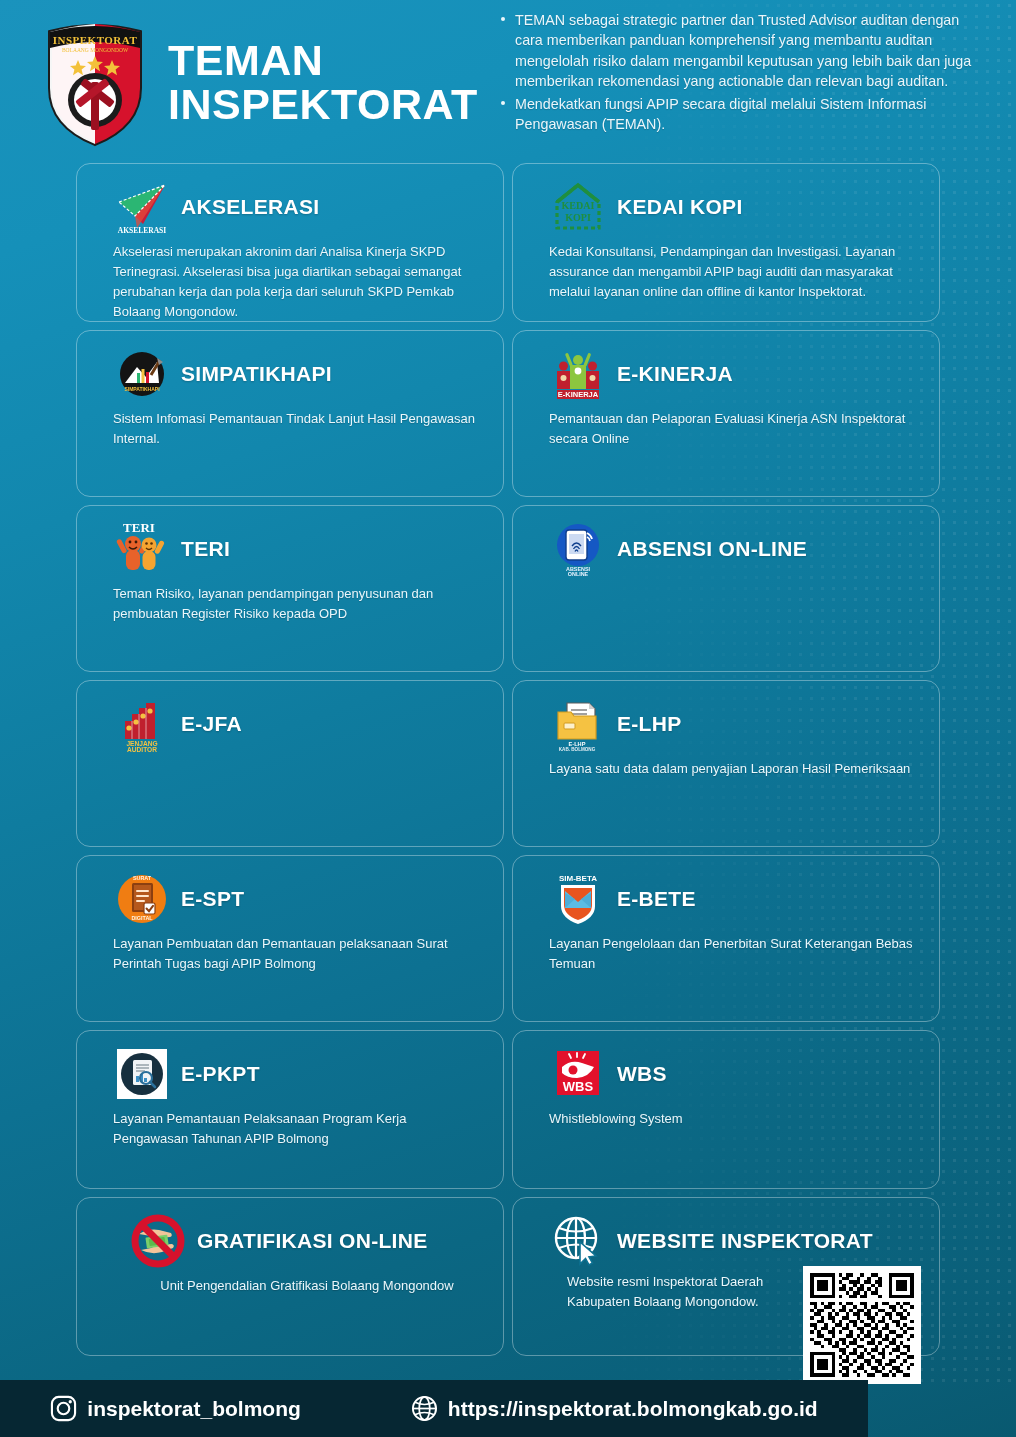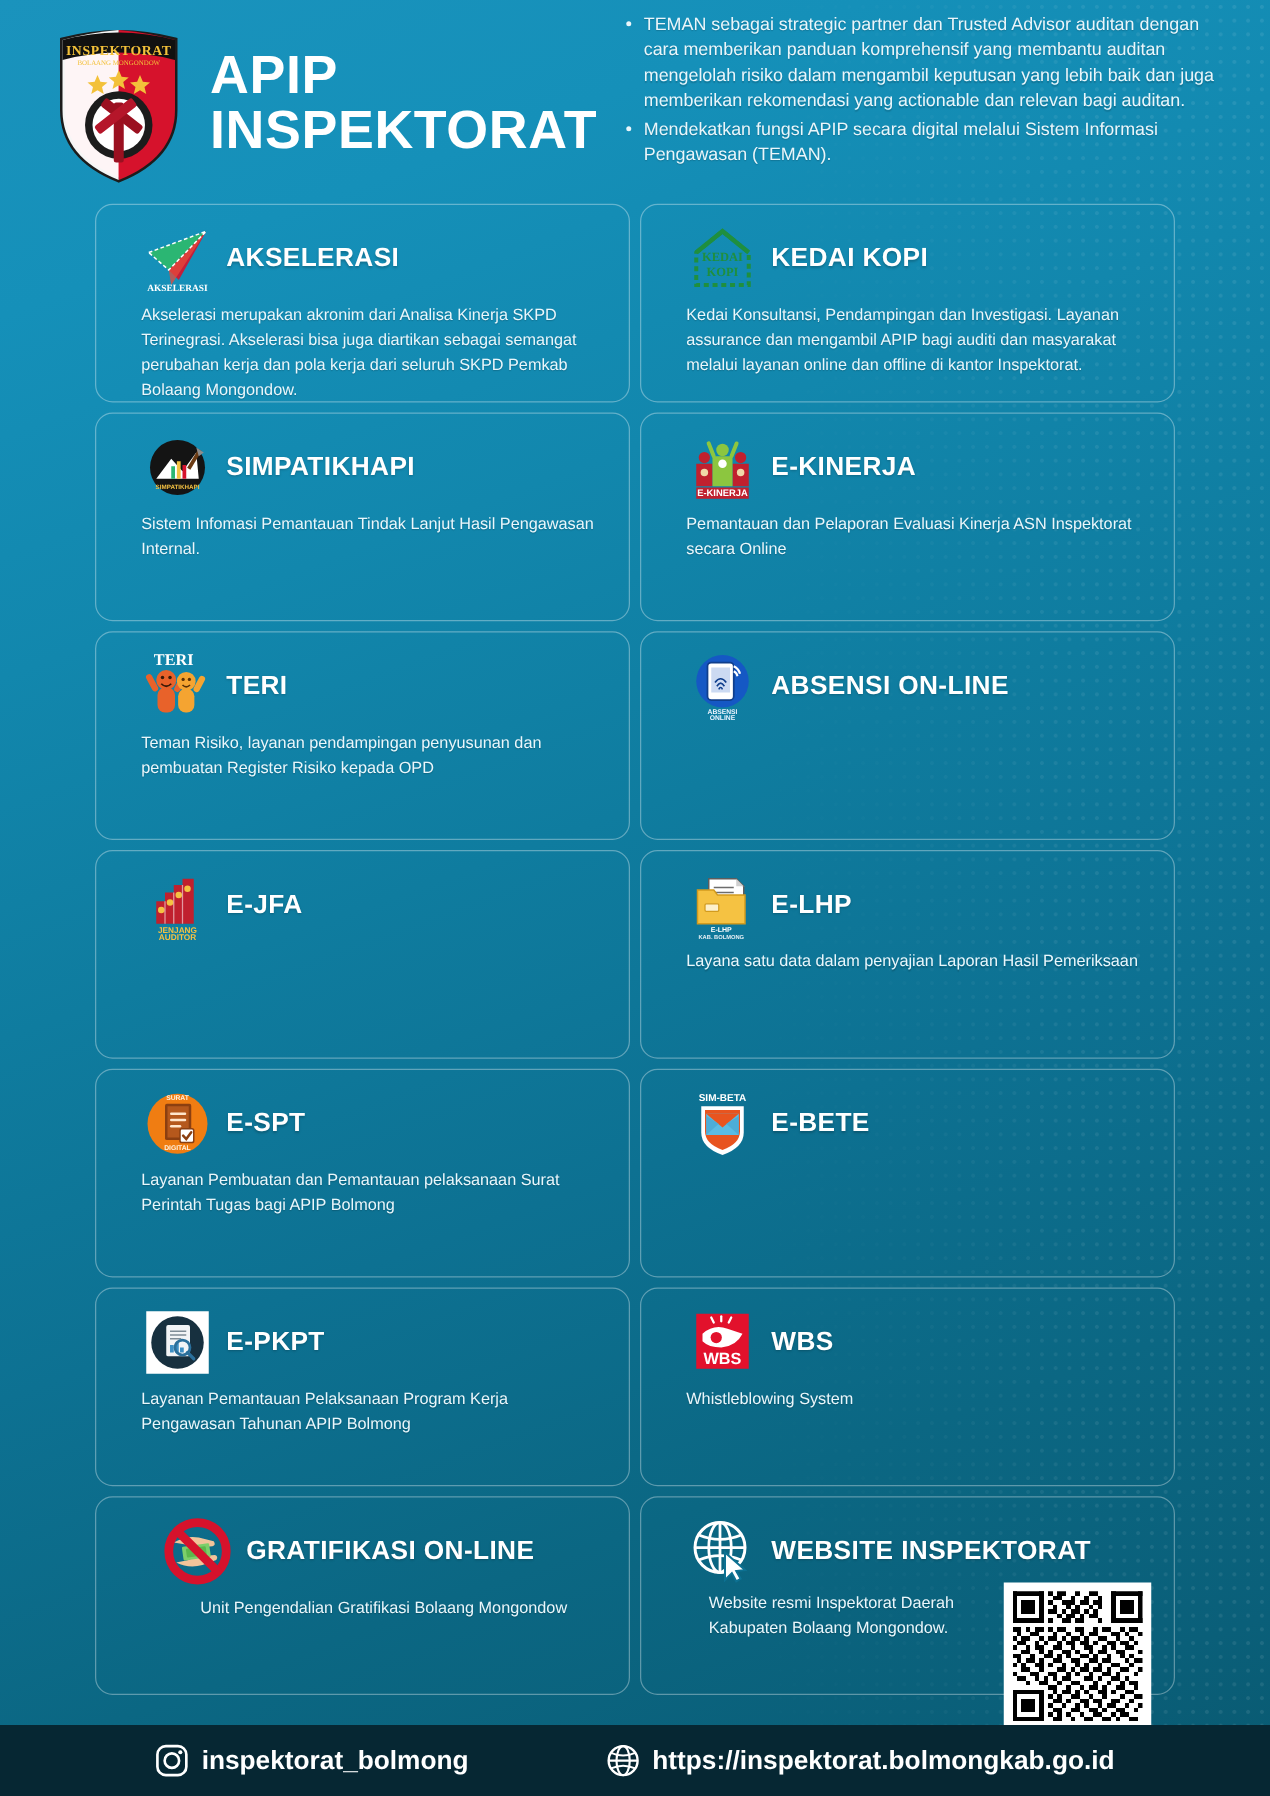--- a/index.html
+++ b/index.html
@@ -166,21 +166,21 @@
     background: #ffffff;
     padding: 7px;
     margin-top: -4px;
   }
   #qr svg { display: block; width: 100%; height: 100%; }
 
   
   #footer {
     position: absolute;
     left: 0; bottom: 0;
-    width: 1016px; height: 57px;
+    width: 868px; height: 57px;
     background: #062733;
     display: flex;
     align-items: center;
     justify-content: center;
     gap: 110px;
   }
   .foot-item {
     display: flex;
     align-items: center;
     gap: 10px;
@@ -214,21 +214,21 @@
             <polygon points="72,42 74.3,47.4 80,47.9 75.6,51.6 77,57.2 72,54.1 67,57.2 68.4,51.6 64,47.9 69.7,47.4"></polygon>
           </g>
           <circle cx="55" cy="82" r="27" fill="#1c1c1c"></circle>
           <circle cx="55" cy="82" r="21" fill="#ffffff"></circle>
           <rect x="51" y="64" width="8" height="48" rx="2" fill="#9b1020"></rect>
           <rect x="36" y="70" width="38" height="8" rx="2" fill="#9b1020" transform="rotate(38 55 78)"></rect>
           <rect x="36" y="70" width="38" height="8" rx="2" fill="#b5162a" transform="rotate(-38 55 78)"></rect>
         </svg>
       </span>
       <div id="brand-title">
-        <span>APIP</span>
+        <span>TEMAN</span>
         <span class="l2">INSPEKTORAT</span>
       </div>
     </div>
 
     <div id="intro">
       <ul>
         <li>TEMAN sebagai strategic partner dan Trusted Advisor auditan dengan cara memberikan panduan komprehensif yang membantu auditan mengelolah risiko dalam mengambil keputusan yang lebih baik dan juga memberikan rekomendasi yang actionable dan relevan bagi auditan.</li>
         <li>Mendekatkan fungsi APIP secara digital melalui Sistem Informasi Pengawasan (TEMAN).</li>
       </ul>
     </div>
@@ -434,20 +434,21 @@
             <path d="M12 15 L46 15 L46 36 Q46 48 29 54 Q12 48 12 36 Z" fill="#ffffff"></path>
             <path d="M15 18 L43 18 L43 35 Q43 45 29 50 Q15 45 15 35 Z" fill="#e8541f"></path>
             <path d="M16 21 L42 21 L42 38 L16 38 Z" fill="#5bbce4"></path>
             <path d="M16 21 L29 32 L42 21 Z" fill="#e8541f"></path>
             <path d="M16 38 L26 29 L16 23 Z" fill="#4aa9d4" opacity="0.8"></path>
             <path d="M42 38 L32 29 L42 23 Z" fill="#4aa9d4" opacity="0.8"></path>
           </svg>
         </span>
         <span class="card-title">E-BETE</span>
       </div>
+      <div class="card-desc">Layanan Pengelolaan dan Penerbitan Surat Keterangan Bebas Temuan</div>
     </div>
 
     <div class="card h3 indent-sm">
       <div class="card-head">
         <span class="card-icon">
           <svg viewBox="0 0 58 58" width="58" height="58">
             <rect x="4" y="4" width="50" height="50" fill="#ffffff"></rect>
             <circle cx="29" cy="29" r="21" fill="#17303f"></circle>
             <rect x="20" y="15" width="19" height="25" rx="1.5" fill="#f2f4f6"></rect>
             <g stroke="#7e8c96" stroke-width="1.2">

